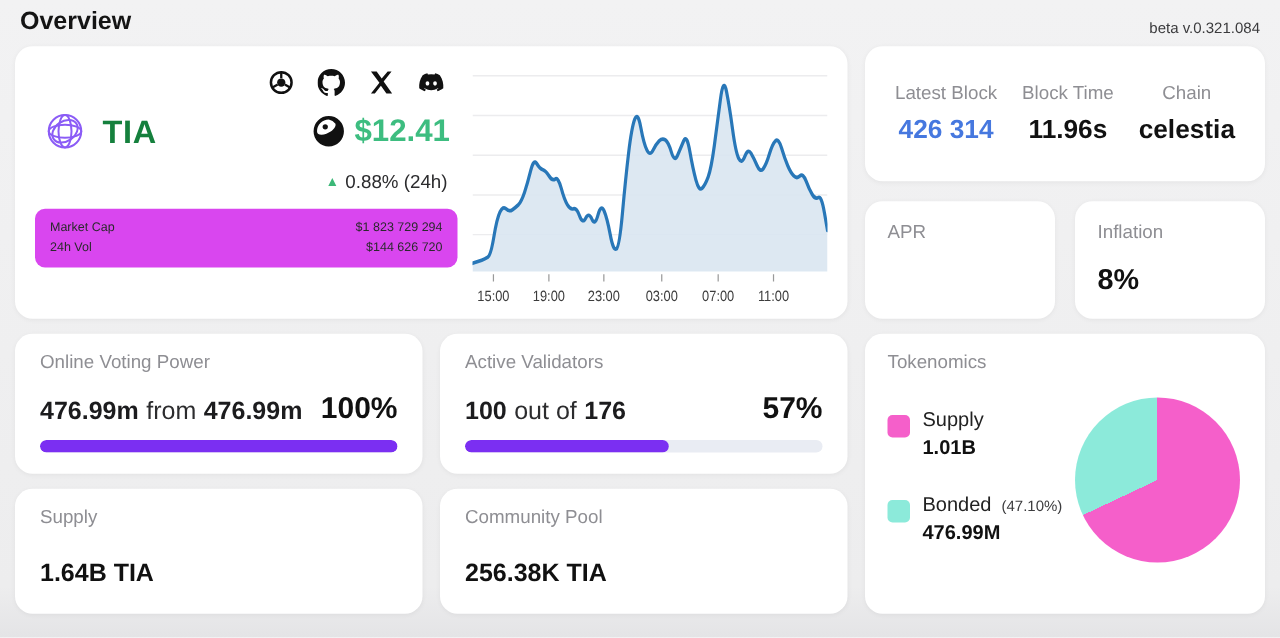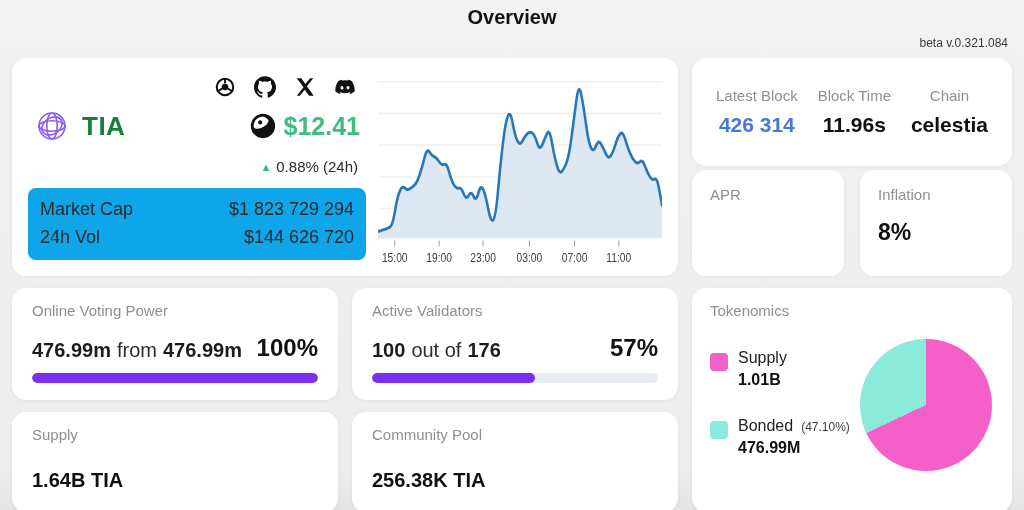--- a/index.html
+++ b/index.html
@@ -2,47 +2,47 @@
 <html><head>
 <meta charset="utf-8">
 <style>
   * { box-sizing: border-box; }
   html,body{margin:0;padding:0;}
   body{
     width:1024px;height:510px;overflow:hidden;
     background:linear-gradient(#f2f2f3 0%, #ededee 92%, #e4e4e6 100%);
     font-family:"Liberation Sans", sans-serif;color:#1c1c1e;
   }
-  header{display:flex;align-items:center;padding:6px 16px 8px 16px;flex-direction:column;}
+  header{display:flex;align-items:flex-end;padding:6px 16px 8px 16px;}
   h1{font-size:20px;font-weight:700;margin:0;color:#141414;}
   .version{margin-left:auto;font-size:12px;color:#3a3a3c;padding-top:7px;}
 
   .grid{display:grid;grid-template-columns:326px 326px 1fr;grid-template-rows:218px 112px 100px;gap:12px 14px;margin:0 12px;}
   .card{background:#fff;border-radius:14px;box-shadow:0 1px 4px rgba(0,0,0,.05);}
 
   
   .token-card{grid-column:1/3;display:flex;padding:10px 16px 6px 16px;}
   .token-left{width:338px;display:flex;flex-direction:column;}
   .social-row{display:flex;gap:18px;justify-content:flex-end;align-items:center;padding:8px 10px 0 0;}
   .sicon{width:22px;height:22px;display:inline-flex;cursor:pointer;}
   .sicon svg{width:100%;height:100%;}
   .token-row{display:flex;align-items:center;margin-top:10px;padding:0 6px;}
   .tia-logo{width:36px;height:36px;display:inline-flex;}
   .sym{font-size:26px;font-weight:800;margin-left:12px;letter-spacing:.5px;color:#15803d;}
   .gecko{margin-left:auto;width:26px;height:26px;display:inline-flex;}
   .price{font-size:25px;font-weight:700;color:#3dbd80;margin-left:8px;}
   .change-row{display:flex;justify-content:flex-end;align-items:center;gap:5px;margin-top:14px;font-size:15px;color:#2c2c2e;padding-right:8px;}
   .arrow{color:#3cb878;font-size:11px;}
-  .stats-box{margin-top:13px;background:#0ea5e9;border-radius:8px;padding:8px 12px;font-size:18px;color:#2a2a2c;}
+  .stats-box{margin-top:13px;background:#d946ef;border-radius:8px;padding:8px 12px;font-size:10px;color:#2a2a2c;}
   .srow{display:flex;justify-content:space-between;line-height:1.55;}
   .token-chart{flex:1;margin-left:12px;position:relative;}
   .token-chart svg{display:block;}
 
   
-  .col3{grid-column:3;grid-row:1;display:flex;flex-direction:column;gap:4px;}
+  .col3{grid-column:3;grid-row:1;display:flex;flex-direction:column;gap:16px;}
   .chain-card{flex:0 0 108px;display:flex;align-items:center;justify-content:space-between;padding:0 24px;}
   .stat{text-align:center;}
   .stat .lbl{font-size:15px;color:#8e8e93;display:block;}
   .stat .val{font-size:21px;font-weight:700;display:block;margin-top:9px;color:#111;}
   .val-blue{color:#4678df !important;cursor:pointer;}
   .mini-row{display:grid;grid-template-columns:1fr 1fr;gap:16px;flex:1;}
   .mini-card{padding:16px 18px;}
   .lblg{font-size:15px;color:#8e8e93;}
   .mini-card .val{font-size:23px;font-weight:800;margin-top:16px;color:#111;}
 

